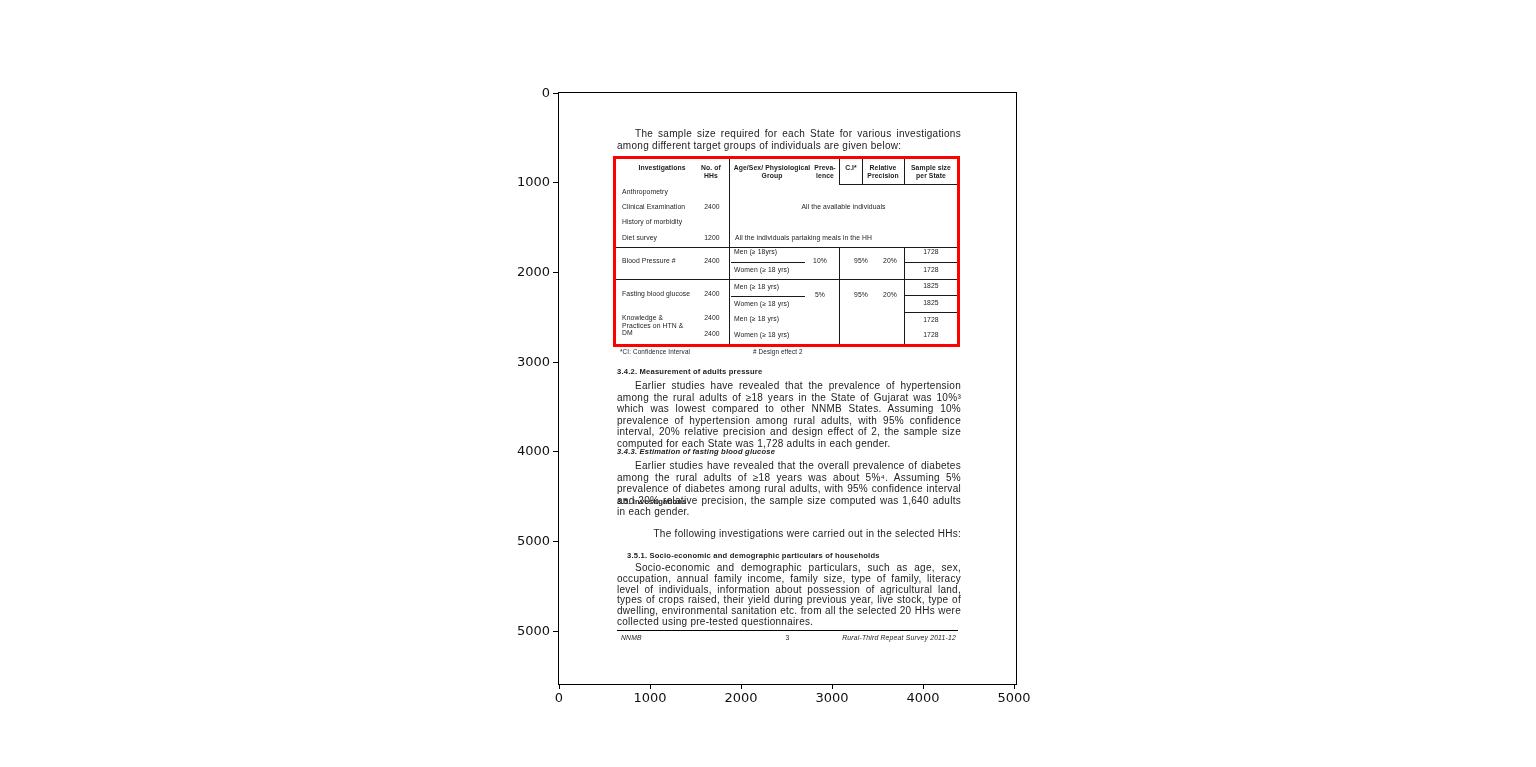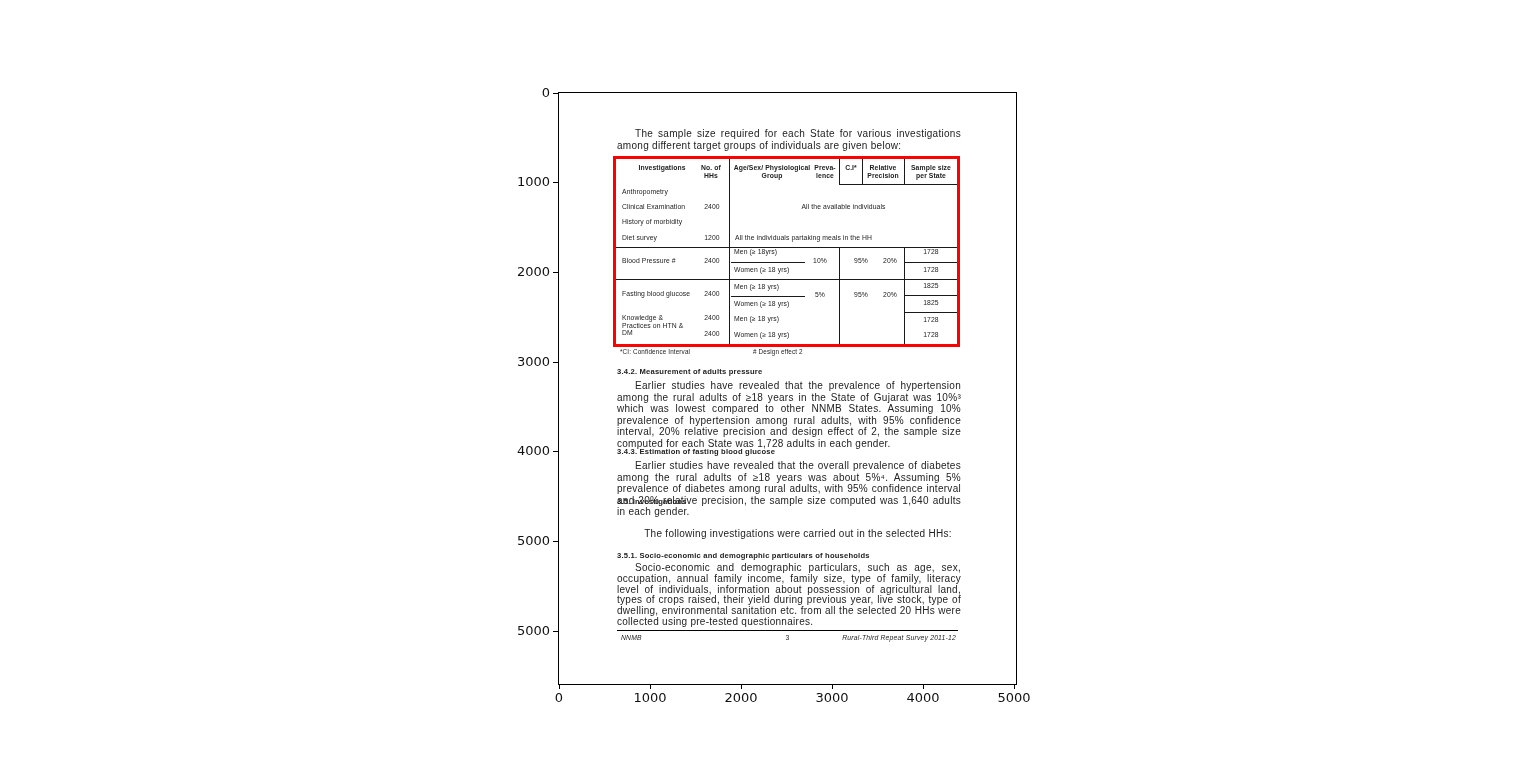--- a/index.html
+++ b/index.html
@@ -139,27 +139,27 @@
       </div>
 
       <div class="red-rect"></div>
 
       <span class="footnote" style="left:61px;top:255px;">*CI: Confidence Interval</span>
       <span class="footnote" style="left:194px;top:255px;"># Design effect 2</span>
 
       <div class="abs h-sec" style="left:58px;top:274px;">3.4.2. Measurement of adults pressure</div>
       <div class="abs para indent" style="left:58px;top:287px;width:344px;">Earlier studies have revealed that the prevalence of hypertension among the rural adults of ≥18 years in the State of Gujarat was 10%³ which was lowest compared to other NNMB States. Assuming 10% prevalence of hypertension among rural adults, with 95% confidence interval, 20% relative precision and design effect of 2, the sample size computed for each State was 1,728 adults in each gender.</div>
 
-      <div class="abs h-sec" style="left:58px;top:354px;">3.4.3. Estimation of fasting blood glucose</div>
+      <div class="abs h-sec" style="left:58px;top:354px;font-style:italic;">3.4.3. Estimation of fasting blood glucose</div>
       <div class="abs para indent" style="left:58px;top:367px;width:344px;">Earlier studies have revealed that the overall prevalence of diabetes among the rural adults of ≥18 years was about 5%⁴. Assuming 5% prevalence of diabetes among rural adults, with 95% confidence interval and 20% relative precision, the sample size computed was 1,640 adults in each gender.</div>
 
       <div class="abs h-sec" style="left:58px;top:404px;text-align:right;">3.5. Investigations</div>
-      <div class="abs para indent" style="left:58px;top:435px;width:344px;text-align:center;">The following investigations were carried out in the selected HHs:</div>
+      <div class="abs para indent" style="left:58px;top:435px;width:344px;text-align:right;">The following investigations were carried out in the selected HHs:</div>
 
-      <div class="abs h-sec" style="left:58px;top:458px;">3.5.1. Socio-economic and demographic particulars of households</div>
+      <div class="abs h-sec" style="left:68px;top:458px;">3.5.1. Socio-economic and demographic particulars of households</div>
       <div class="abs para indent" style="left:58px;top:470px;width:344px;line-height:10.8px;">Socio-economic and demographic particulars, such as age, sex, occupation, annual family income, family size, type of family, literacy level of individuals, information about possession of agricultural land, types of crops raised, their yield during previous year, live stock, type of dwelling, environmental sanitation etc. from all the selected 20 HHs were collected using pre-tested questionnaires.</div>
 
       <div class="abs" style="left:58px;top:537px;width:341px;height:1px;background:#000;"></div>
       <span class="abs footer-text ital" style="left:62px;top:541px;">NNMB</span>
       <span class="abs footer-text" style="left:58px;top:541px;width:341px;text-align:center;">3</span>
       <span class="abs footer-text ital" style="left:58px;top:541px;width:339px;text-align:right;">Rural-Third Repeat Survey 2011-12</span>
 
     </div>
   </div>
 </div>

